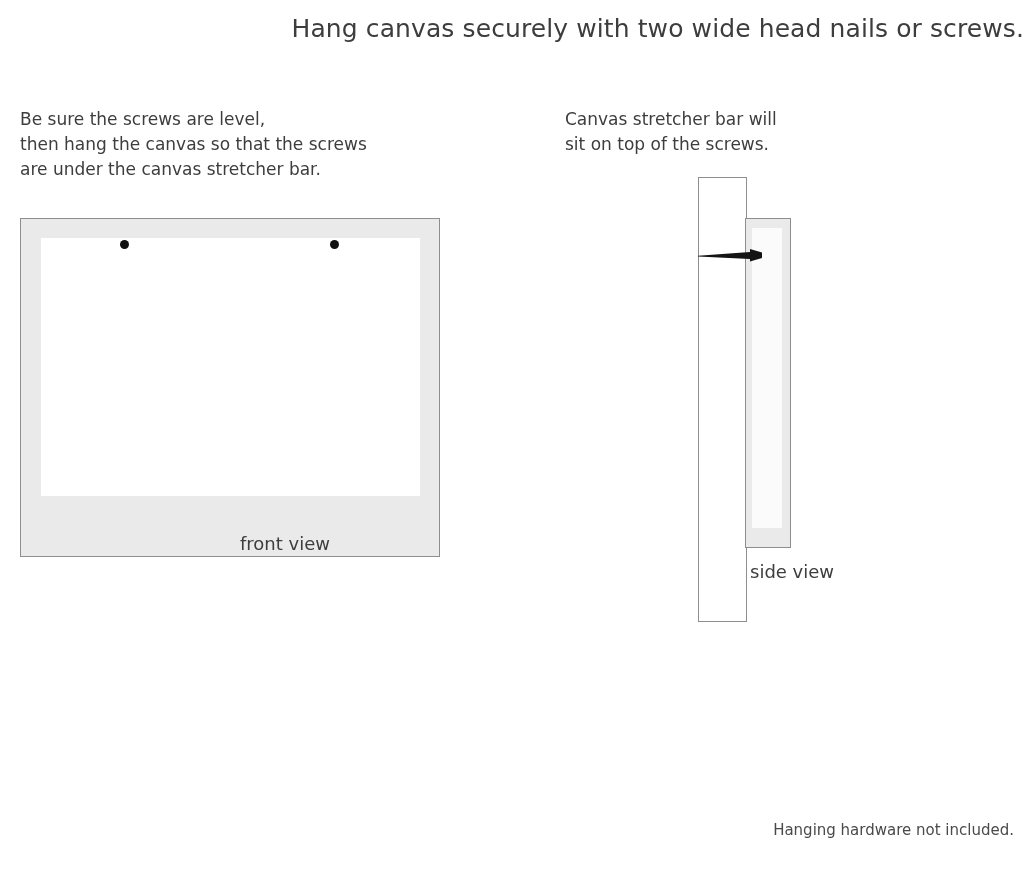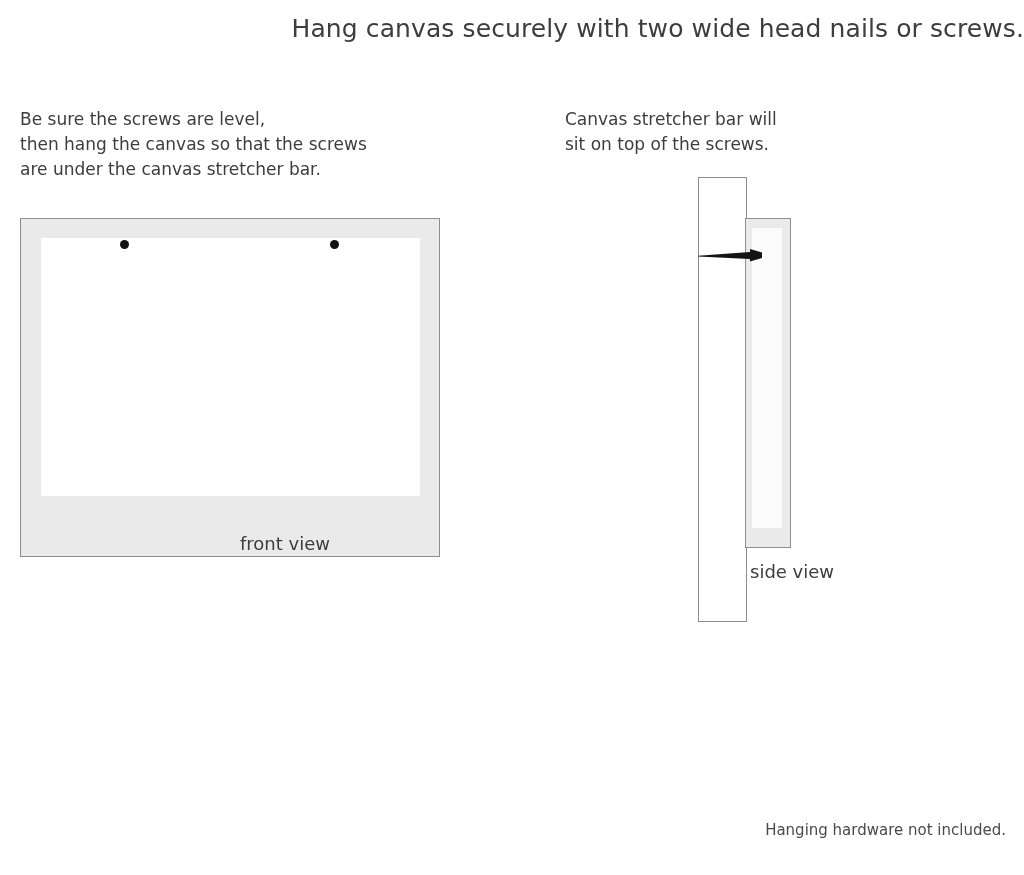--- a/index.html
+++ b/index.html
@@ -130,21 +130,21 @@
     left: 698px;
     top: 244px;
     width: 66px;
     height: 22px;
     overflow: visible;
   }
 
   
   .footer {
     position: absolute;
-    right: 18px;
+    right: 10px;
     top: 819px;
     width: 400px;
     text-align: right;
     font-size: 15px;
     line-height: 22px;
     color: #4a4a4a;
   }
   .footer span { display: block; }
 </style>
 </head>

